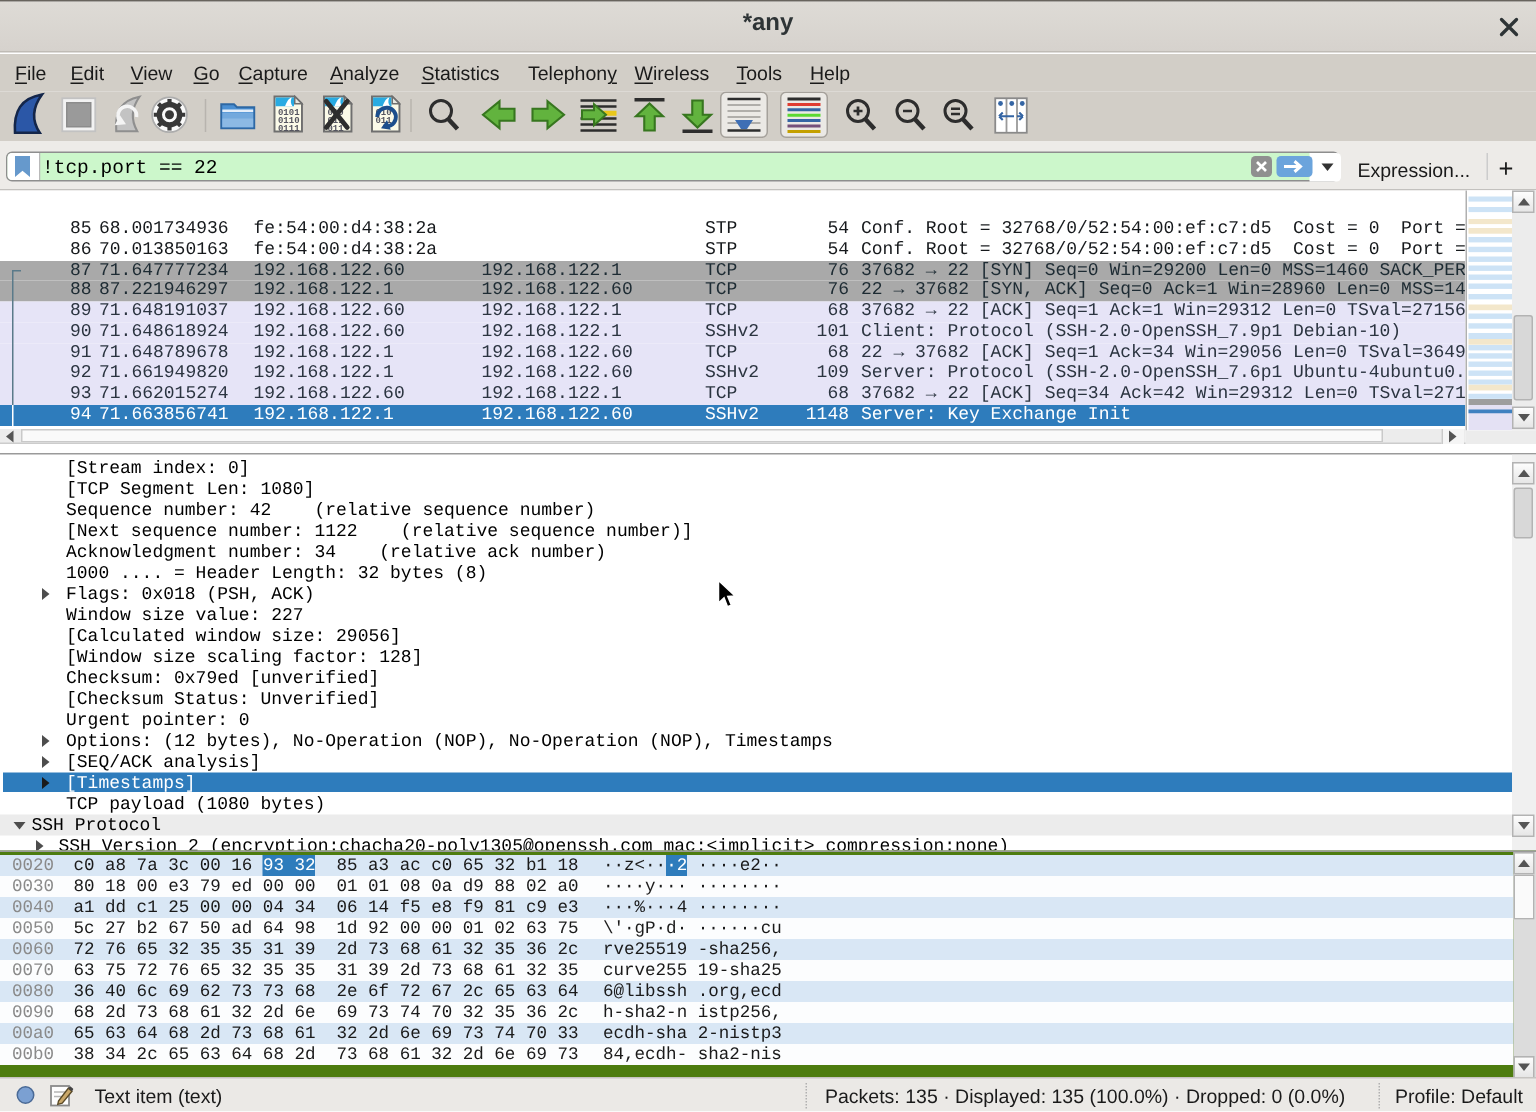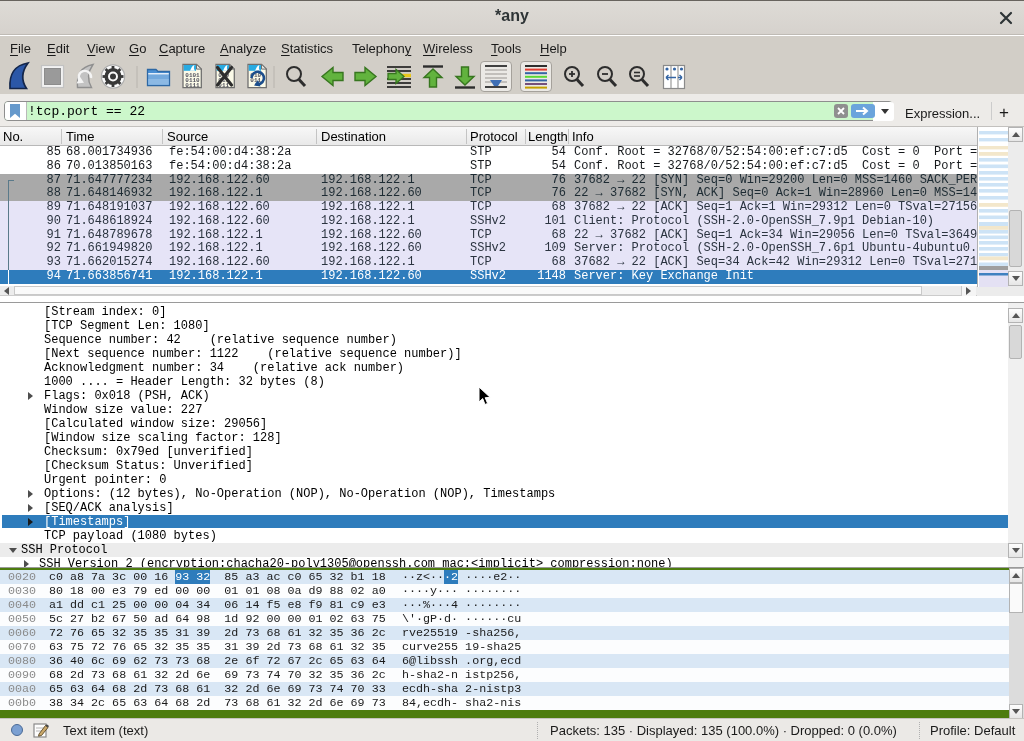--- a/index.html
+++ b/index.html
@@ -252,47 +252,32 @@
           <path d="M1 5 H11 M8 1.5 L12 5 L8 8.5" stroke="#fff" stroke-width="2" fill="none"></path>
         </svg>
       <div class="arr" style="left:876px;top:7px;border-left:4.5px solid transparent;border-right:4.5px solid transparent;border-top:5.5px solid #333;"></div>
     </div>
     <div id="fexpr">Expression...</div>
     <div id="fsep2"></div>
     <div id="fplus">+</div>
   </div>
 
   <div id="plist" class="abs">
-    <div id="phead">
-      <div class="hlbl" style="left:3px">No.</div>
-      <div class="hlbl" style="left:66px">Time</div>
-      <div class="hlbl" style="left:167px">Source</div>
-      <div class="hlbl" style="left:321px">Destination</div>
-      <div class="hlbl" style="left:470px">Protocol</div>
-      <div class="hlbl" style="left:528px">Length</div>
-      <div class="hlbl" style="left:572px">Info</div>
-      <div class="hsep" style="left:61px"></div>
-      <div class="hsep" style="left:162px"></div>
-      <div class="hsep" style="left:316px"></div>
-      <div class="hsep" style="left:466px"></div>
-      <div class="hsep" style="left:525px"></div>
-      <div class="hsep" style="left:568px"></div>
-    </div>
     <div id="prows" style="position:absolute;left:0;top:19px;width:977px;height:139px;overflow:hidden;">
       <div class="prow" style="top:0px;background:#ffffff;color:#16191c;">
         <span class="c-no">85</span><span class="c-time">68.001734936</span><span class="c-src">fe:54:00:d4:38:2a</span><span class="c-pro">STP</span><span class="c-len">54</span><span class="c-inf">Conf. Root = 32768/0/52:54:00:ef:c7:d5  Cost = 0  Port = 0x8005</span>
       </div>
       <div class="prow" style="top:13.75px;background:#ffffff;color:#16191c;">
         <span class="c-no">86</span><span class="c-time">70.013850163</span><span class="c-src">fe:54:00:d4:38:2a</span><span class="c-pro">STP</span><span class="c-len">54</span><span class="c-inf">Conf. Root = 32768/0/52:54:00:ef:c7:d5  Cost = 0  Port = 0x8005</span>
       </div>
       <div class="prow" style="top:27.5px;background:#a9a9a9;color:#1d2b33;">
         <span class="c-no">87</span><span class="c-time">71.647777234</span><span class="c-src">192.168.122.60</span><span class="c-dst">192.168.122.1</span><span class="c-pro">TCP</span><span class="c-len">76</span><span class="c-inf">37682 → 22 [SYN] Seq=0 Win=29200 Len=0 MSS=1460 SACK_PERM=1</span>
       </div>
       <div class="prow" style="top:41.25px;background:#a9a9a9;color:#1d2b33;">
-        <span class="c-no">88</span><span class="c-time">71.648146932</span><span class="c-src">192.168.122.1</span><span class="c-dst">192.168.122.60</span><span class="c-pro">TCP</span><span class="c-len">76</span><span class="c-inf">22 → 37682 [SYN, ACK] Seq=0 Ack=1 Win=28960 Len=0 MSS=1460</span>
+        <span class="c-no">88</span><span class="c-time">87.221946297</span><span class="c-src">192.168.122.1</span><span class="c-dst">192.168.122.60</span><span class="c-pro">TCP</span><span class="c-len">76</span><span class="c-inf">22 → 37682 [SYN, ACK] Seq=0 Ack=1 Win=28960 Len=0 MSS=1460</span>
       </div>
       <div class="prow" style="top:55px;background:#e6e4f7;color:#2b3440;">
         <span class="c-no">89</span><span class="c-time">71.648191037</span><span class="c-src">192.168.122.60</span><span class="c-dst">192.168.122.1</span><span class="c-pro">TCP</span><span class="c-len">68</span><span class="c-inf">37682 → 22 [ACK] Seq=1 Ack=1 Win=29312 Len=0 TSval=271566</span>
       </div>
       <div class="prow" style="top:68.75px;background:#e6e4f7;color:#2b3440;">
         <span class="c-no">90</span><span class="c-time">71.648618924</span><span class="c-src">192.168.122.60</span><span class="c-dst">192.168.122.1</span><span class="c-pro">SSHv2</span><span class="c-len">101</span><span class="c-inf">Client: Protocol (SSH-2.0-OpenSSH_7.9p1 Debian-10)</span>
       </div>
       <div class="prow" style="top:82.5px;background:#e6e4f7;color:#2b3440;">
         <span class="c-no">91</span><span class="c-time">71.648789678</span><span class="c-src">192.168.122.1</span><span class="c-dst">192.168.122.60</span><span class="c-pro">TCP</span><span class="c-len">68</span><span class="c-inf">22 → 37682 [ACK] Seq=1 Ack=34 Win=29056 Len=0 TSval=36495</span>
       </div>

